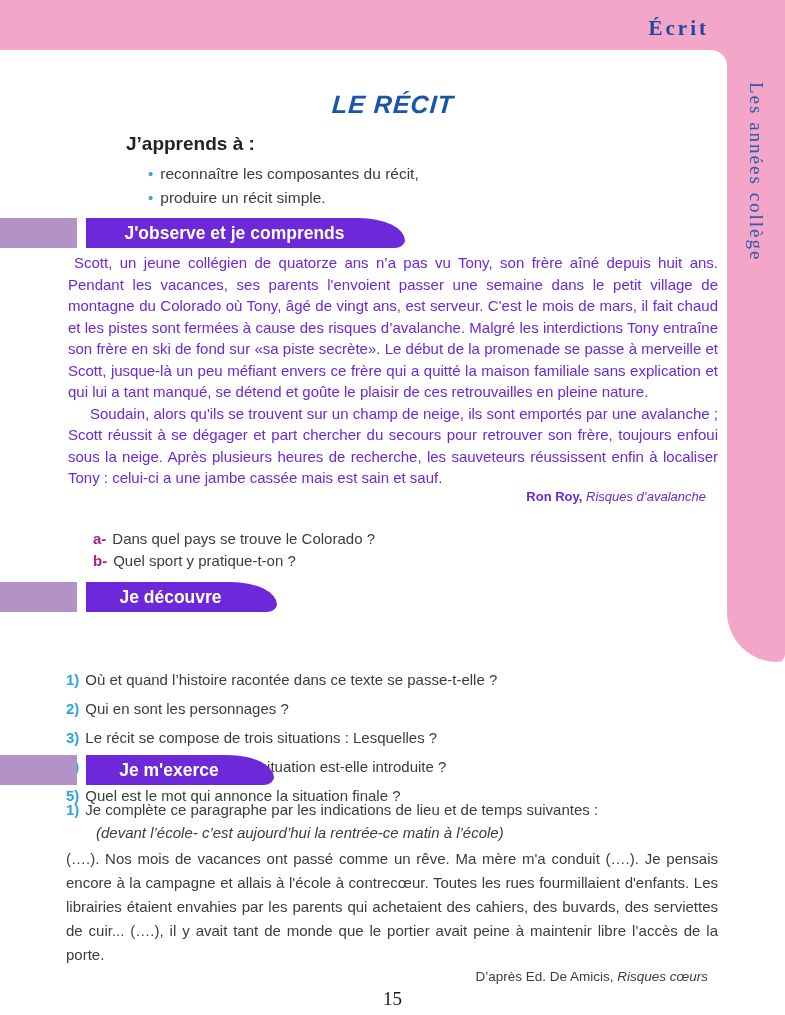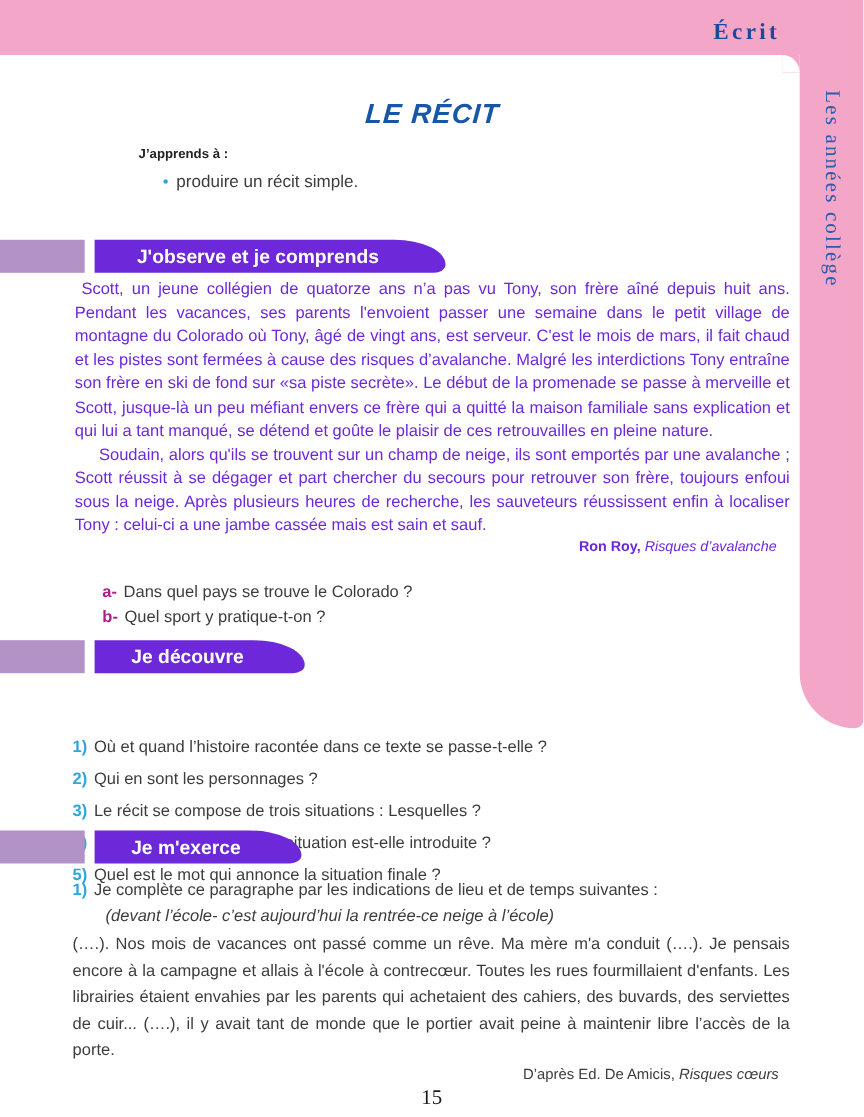--- a/index.html
+++ b/index.html
@@ -16,21 +16,21 @@
   .side-tab-label{position:absolute;top:32px;left:50%;transform:translateX(-50%);
     writing-mode:vertical-rl;font-family:"Liberation Serif", serif;font-size:19px;
     letter-spacing:2px;color:#2c5bab;white-space:nowrap;}
   .content-corner{position:absolute;left:711px;top:50px;width:16px;height:16px;background:#f4a6c9;}
   .content-corner .inner{width:16px;height:16px;background:#ffffff;border-top-right-radius:16px;}
   
   .page-title{position:absolute;left:68px;top:90px;width:650px;text-align:center;
     font-size:25px;font-weight:bold;font-style:italic;letter-spacing:1px;color:#1857a8;
     transform:skewX(-4deg);}
   .objectives{position:absolute;left:126px;top:133px;}
-  .objectives .heading{font-size:12px;font-weight:bold;color:#222;}
+  .objectives .heading{font-size:19px;font-weight:bold;color:#222;}
   .objectives ul{list-style:none;margin:10px 0 0 22px;padding:0;}
   .objectives li{font-size:15.5px;margin-bottom:6px;color:#3c3c3c;}
   .objectives .dot{color:#2ca6df;margin-right:7px;font-size:15px;}
   
   .banner-stub{position:absolute;left:0;width:77px;background:#b392c7;height:30px;}
   .banner{position:absolute;background:#6d28d9;height:30px;color:#ffffff;font-weight:bold;
     font-size:17.5px;text-align:center;line-height:30px;
     border-top-right-radius:62px 30px;border-bottom-right-radius:14px 10px;
     padding-right:34px;padding-left:12px;box-sizing:border-box;
     text-shadow:0 0 1px rgba(120,80,140,.35);}
@@ -75,20 +75,21 @@
   <div class="side-tab-label">Les années collège</div>
 </div>
 <div class="content-corner">
     <div class="inner"></div>
   </div>
 
 <div class="page-title">LE RÉCIT</div>
 <div class="objectives">
   <div class="heading">J’apprends à :</div>
   <ul>
+    <li><span class="dot">•</span><span>reconnaître les composantes  du récit,</span></li>
     <li><span class="dot">•</span><span>produire un récit simple.</span></li>
   </ul>
 </div>
 
 <div class="banner-stub" id="stub-observe"></div>
 <div class="banner" id="banner-observe">J'observe et je comprends</div>
 
 <div class="passage">
   <p class="p1">Scott, un jeune collégien de quatorze ans n’a pas vu Tony, son frère aîné depuis huit ans. Pendant les vacances, ses parents l'envoient passer une semaine dans le petit village de montagne du Colorado où Tony, âgé de vingt ans, est serveur. C'est le mois de mars, il fait chaud et les pistes sont fermées à cause des risques d’avalanche. Malgré les interdictions Tony entraîne son frère en ski de fond sur  «sa piste secrète». Le début de la promenade se passe à merveille et Scott, jusque-là un peu méfiant envers ce frère qui a quitté la maison familiale sans explication et qui lui a tant manqué, se détend et goûte le plaisir de ces retrouvailles en pleine nature.</p>
   <p class="p2">Soudain, alors qu'ils se trouvent sur un champ de neige, ils sont emportés par une avalanche  ; Scott réussit à se dégager et part chercher du secours pour retrouver son frère, toujours enfoui sous la neige. Après plusieurs  heures de recherche, les sauveteurs réussissent enfin à localiser Tony  : celui-ci a une jambe cassée mais est sain et sauf.</p>
@@ -111,20 +112,20 @@
   <div class="q"><span class="q-num">3)</span><span>Le récit se compose de trois situations  : Lesquelles  ?</span></div>
   <div class="q"><span class="q-num">4)</span><span>Par quel mot la deuxième situation est-elle introduite  ?</span></div>
   <div class="q"><span class="q-num">5)</span><span>Quel est le mot qui annonce la situation finale  ?</span></div>
 </div>
 
 <div class="banner-stub" id="stub-exerce"></div>
 <div class="banner" id="banner-exerce">Je m'exerce</div>
 
 <div class="exercise">
   <p class="intro"><span class="q-num">1)</span><span>Je complète ce paragraphe par les indications de lieu et de temps suivantes :</span></p>
-  <p class="hint">(devant l’école- c’est aujourd’hui la rentrée-ce neige à l’école)</p>
+  <p class="hint">(devant l’école- c’est aujourd’hui la rentrée-ce matin à l’école)</p>
   <p class="body">(….). Nos mois de vacances ont passé comme un rêve. Ma mère m'a conduit (….). Je pensais encore à la campagne et allais à l'école à contrecœur. Toutes les rues fourmillaient d'enfants. Les librairies étaient envahies par les parents qui achetaient des cahiers, des buvards, des serviettes de cuir... (….), il y avait tant de monde que le portier avait peine à maintenir libre l’accès de la porte.</p>
   <div class="attribution">
     <span>D’après Ed. De Amicis,</span><span class="work"> Risques cœurs</span>
   </div>
 </div>
 
 <div class="page-number">15</div>
 
 </body></html>

